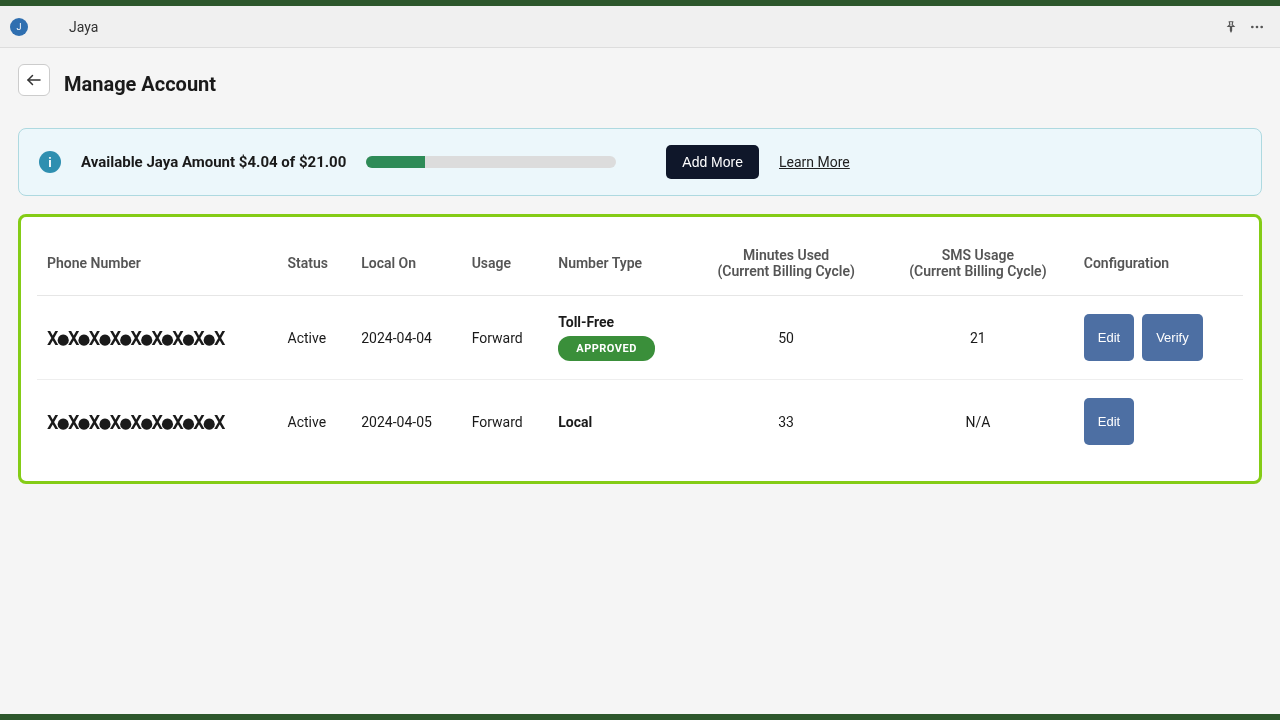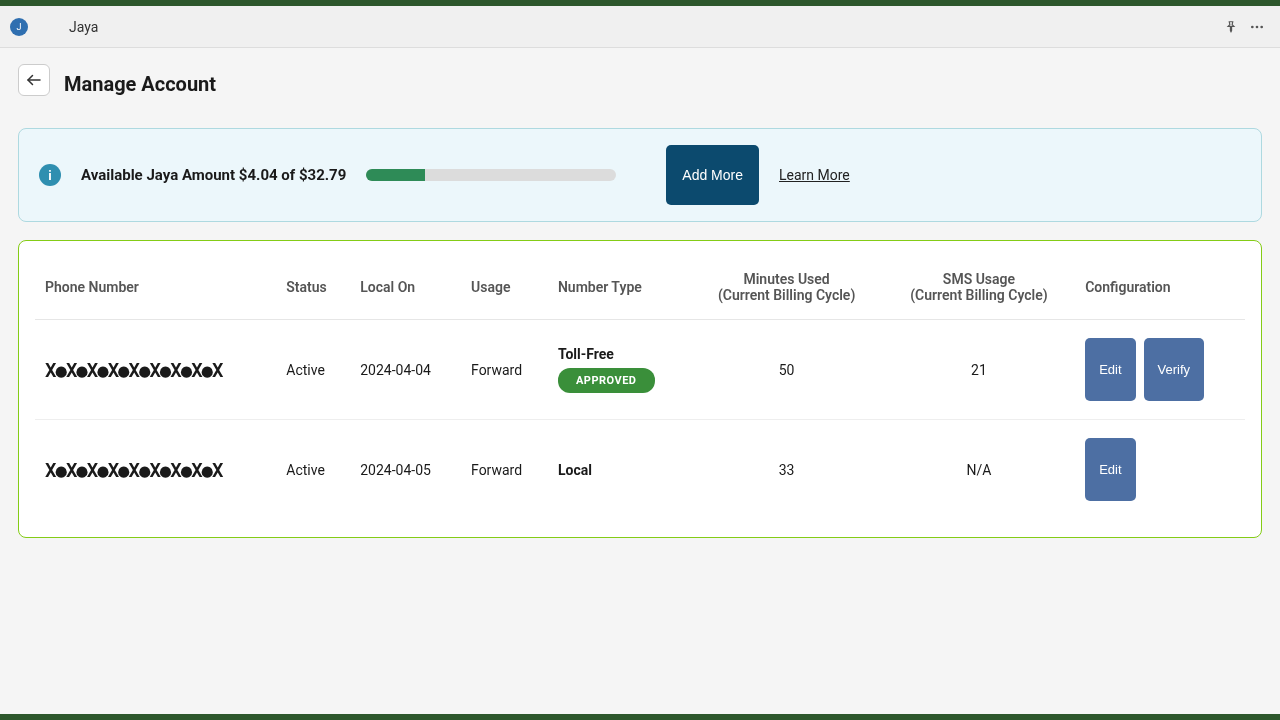--- a/index.html
+++ b/index.html
@@ -17,34 +17,34 @@
   .page-header { display: flex; align-items: flex-end; gap: 14px; margin-bottom: 32px; }
   .back-btn { width: 32px; height: 32px; border: 1px solid #ccc; border-radius: 6px; background: #fff; display: flex; align-items: center; justify-content: center; cursor: pointer; }
   .page-title { font-size: 20px; font-weight: 700; }
 
   .usage-card { border: 1px solid #aed9e0; background: #ecf7fb; border-radius: 8px; padding: 16px 20px; display: flex; align-items: center; gap: 20px; margin-bottom: 18px; }
   .info-icon-wrap { width: 22px; height: 22px; border-radius: 50%; background: #2f8fb0; color: #fff; display: flex; align-items: center; justify-content: center; font-size: 13px; font-weight: 700; flex-shrink: 0; }
   .usage-text { font-size: 15px; font-weight: 700; }
   .progress { width: 250px; height: 12px; background: #dcdcdc; border-radius: 6px; overflow: hidden; flex-shrink: 0; }
   .progress-fill { height: 100%; background: #2e8b57; }
   .usage-gap { width: 10px; }
-  .btn-primary { background: #0c4a6e; color: #fff; border: none; border-radius: 5px; padding: 22px 16px; font-size: 14px; cursor: pointer; }
+  .btn-primary { background: #0f172a; color: #fff; border: none; border-radius: 5px; padding: 9px 16px; font-size: 14px; cursor: pointer; }
   .learn-more { color: #222; text-decoration: underline; font-size: 14px; cursor: pointer; }
 
-  .table-card { background: #fff; border: 1px solid #84cc16; border-radius: 8px; padding: 8px 16px 18px 16px; }
+  .table-card { background: #fff; border: 3px solid #84cc16; border-radius: 8px; padding: 8px 16px 18px 16px; }
   table { width: 100%; border-collapse: collapse; }
   th { text-align: left; font-size: 14px; font-weight: 600; color: #555; padding: 22px 10px 16px 10px; border-bottom: 1px solid #e6e6e6; white-space: pre-line; }
   th.center { text-align: center; }
   td { padding: 18px 10px; border-bottom: 1px solid #eee; font-size: 14px; vertical-align: middle; }
   tr:last-child td { border-bottom: none; }
   td.center { text-align: center; }
   .phone-mask { font-family: monospace; letter-spacing: -1px; font-size: 19px; font-weight: 900; }
   .badge-approved { display: inline-block; margin-top: 6px; background: #3a8f3a; color: #fff; font-size: 11px; font-weight: 700; letter-spacing: 0.5px; padding: 6px 18px; border-radius: 12px; }
   .cfg-btns { display: flex; gap: 8px; }
-  .btn-sm { background: #4d6fa3; color: #fff; border: none; border-radius: 5px; padding: 24px 14px; font-size: 13px; cursor: pointer; text-align: center; }
+  .btn-sm { background: #4d6fa3; color: #fff; border: none; border-radius: 5px; padding: 16px 14px; font-size: 13px; cursor: pointer; text-align: center; }
   .numtype-cell .label { font-weight: 700; }
 </style>
 </head>
 <body>
 
 <div class="chrome-bar-top"></div>
 
 <div class="appbar">
   <div class="avatar">
       <span>J</span>
@@ -73,21 +73,21 @@
           <line x1="20" y1="12" x2="4" y2="12"></line>
           <polyline points="10 18 4 12 10 6"></polyline>
         </svg>
     </div>
     <div class="page-title">Manage Account</div>
   </div>
 
   <div class="usage-card">
     <div class="info-icon-wrap">i</div>
     <div class="usage-text">
-      <span>Available Jaya Amount </span><span>$4.04</span><span> of </span><span>$32.79</span>
+      <span>Available Jaya Amount </span><span>$4.04</span><span> of </span><span>$21.00</span>
     </div>
     <div class="progress">
       <div class="progress-fill" id="progress-fill" style="width: 23.5%;"></div>
     </div>
     <div class="usage-gap"></div>
     <button class="btn-primary">Add More</button>
     <a class="learn-more">Learn More</a>
   </div>
 
   <div class="table-card">

